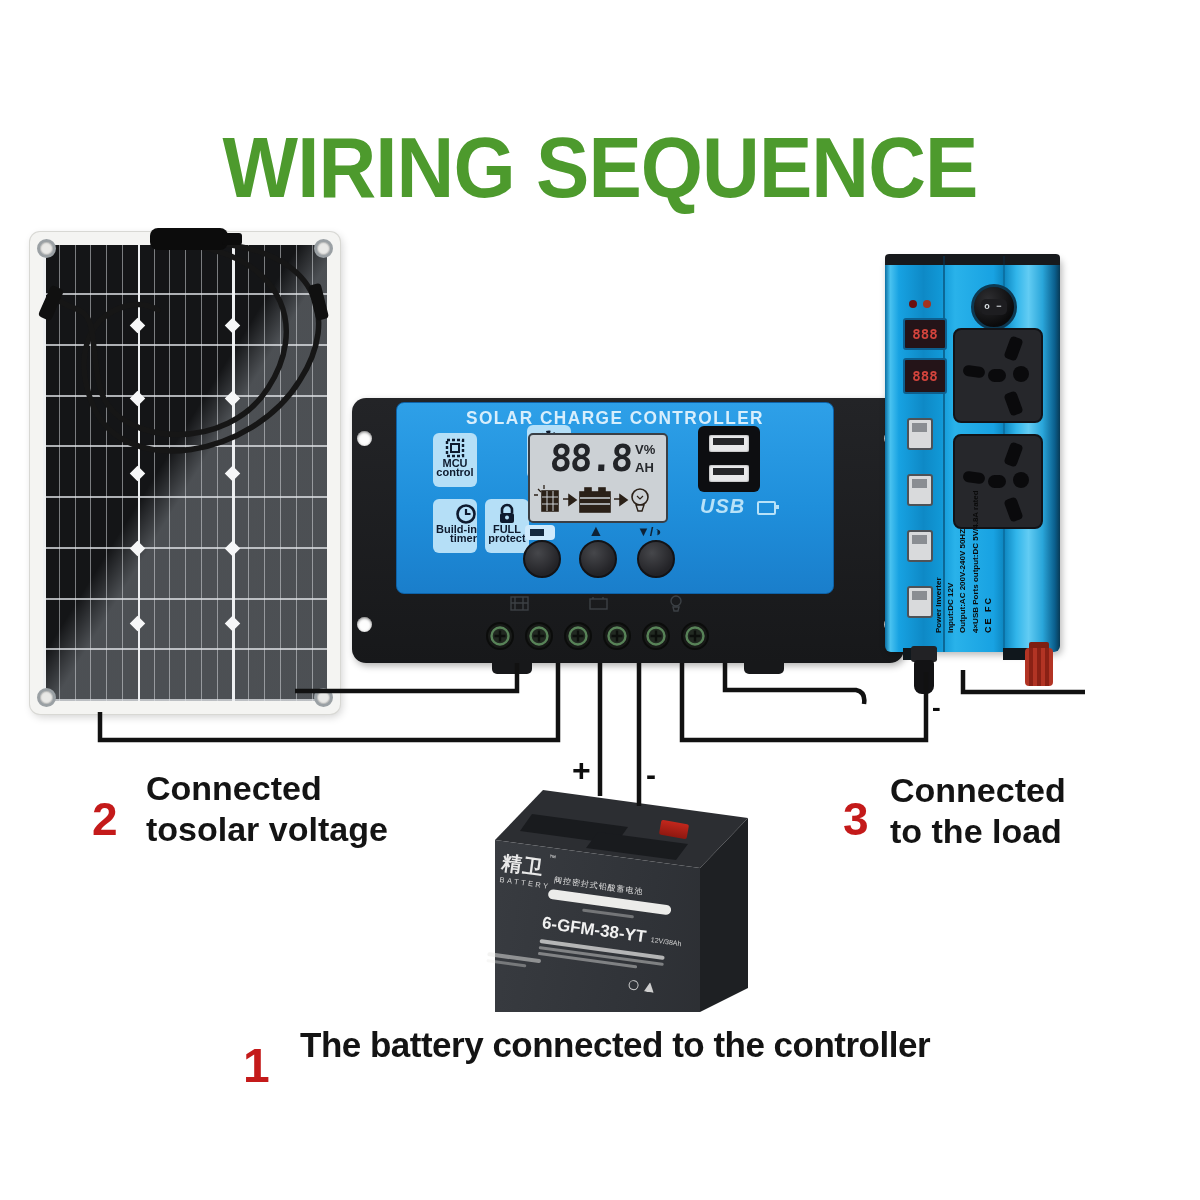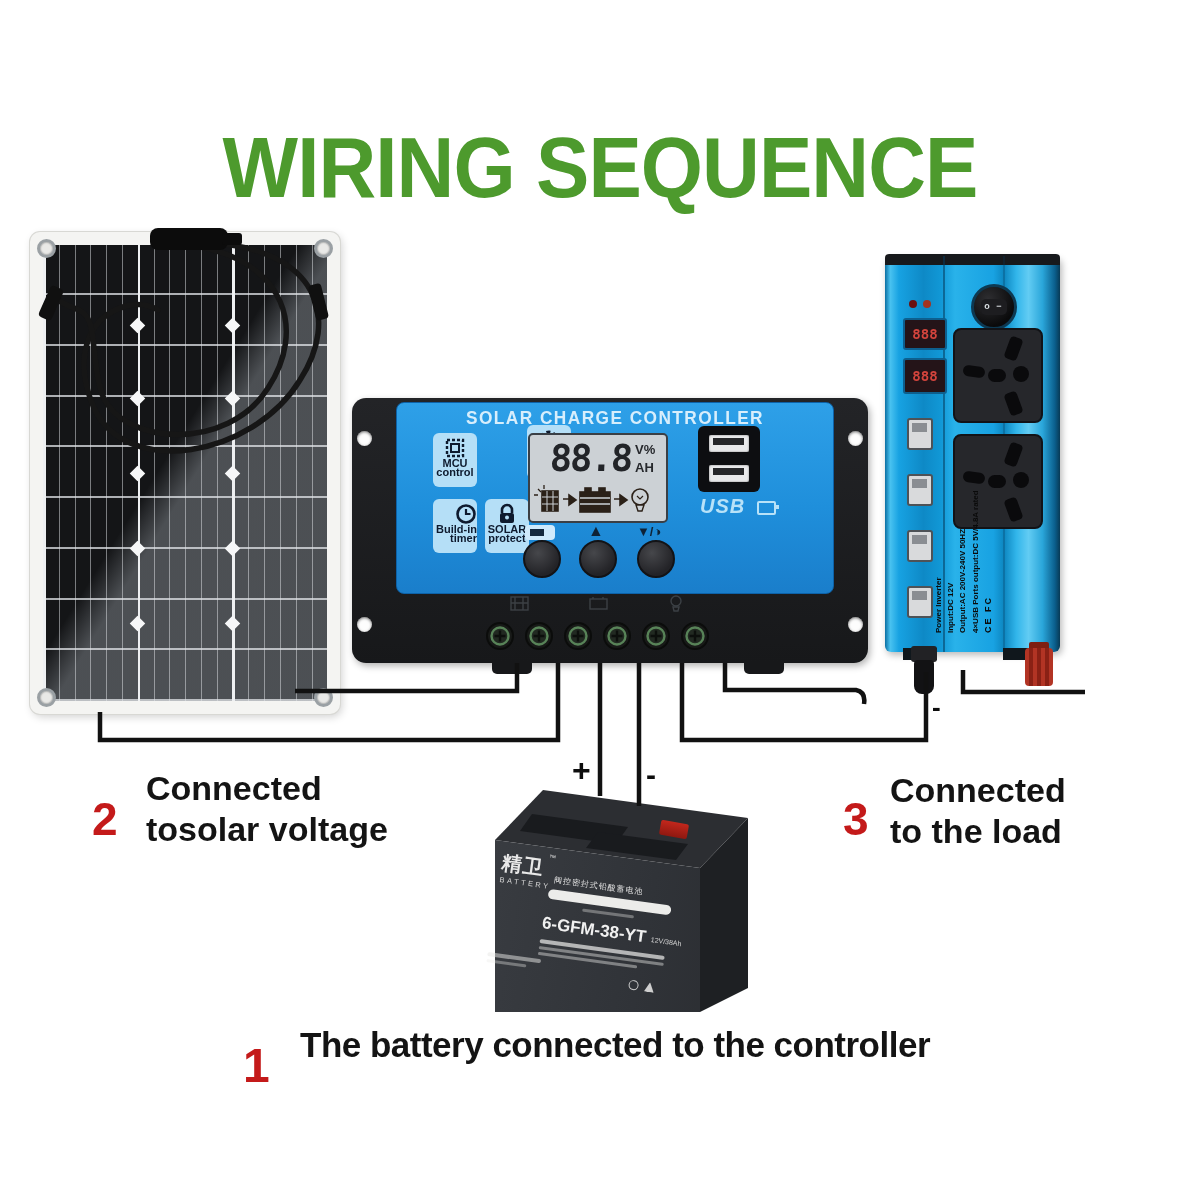--- a/index.html
+++ b/index.html
@@ -19,21 +19,21 @@
       repeating-linear-gradient(90deg,#eef0f2 0 2.5px,transparent 2.5px 94.67px),
       repeating-linear-gradient(90deg,rgba(225,228,232,.5) 0 1px,transparent 1px 15.8px),
       repeating-linear-gradient(0deg,rgba(225,228,232,.75) 0 2px,transparent 2px 50.7px),
       linear-gradient(to bottom right,rgba(20,21,23,0) 45%,rgba(185,193,201,.34) 52%);}
   .diamond{position:absolute;width:11px;height:11px;background:#f6f7f8;transform:rotate(45deg);}
   .grommet{position:absolute;width:13px;height:13px;border-radius:50%;background:#e9e9e7;
     border:3px solid #9aa0a4;box-shadow:inset 0 0 2px #666;}
 
   
   .ctl-body{left:352px;top:398px;width:516px;height:265px;background:linear-gradient(#232427,#17181a);
-    border-radius:14px;box-shadow:2px 3px 7px rgba(0,0,0,.3);}
+    border-radius:14px;box-shadow:2px 3px 7px rgba(0,0,0,.3);padding-left:36px;}
   .ctl-foot{position:absolute;width:40px;height:12px;background:#17181a;border-radius:0 0 5px 5px;bottom:-11px;}
   .ctl-hole{position:absolute;width:15px;height:15px;border-radius:50%;background:#fdfdfd;
     box-shadow:inset 0 1px 3px rgba(0,0,0,.55);}
   .ctl-face{position:absolute;left:44px;top:4px;width:436px;height:190px;border-radius:8px;
     background:linear-gradient(#2ea0e8 0%,#1f8fdb 55%,#1a7ecb 100%);border:1px solid #0d62a8;}
   .ctl-title{position:absolute;left:0;right:0;top:5px;text-align:center;font-size:18px;font-weight:bold;
     color:#d7eefc;letter-spacing:1.5px;transform:scaleX(.96);}
   .badge{position:absolute;width:44px;height:54px;background:#b5dff7;border-radius:6px;
     display:flex;flex-direction:column;align-items:center;justify-content:flex-start;padding-top:4px;box-sizing:border-box;}
   .badge .blab{font-size:11px;line-height:9px;font-weight:bold;color:#0e1a2e;text-align:center;}
@@ -168,21 +168,21 @@
         </svg>
         <span class="blab">Build-in</span>
         <span class="blab">timer</span>
       </div>
       <div class="badge" style="left:88px;top:96px;">
         <svg width="22" height="22" viewBox="0 0 22 22">
           <path d="M6,10 V7 a5,5 0 0 1 10,0 V10" fill="none" stroke="#0e1a2e" stroke-width="2.6"></path>
           <rect x="4" y="10" width="14" height="10" rx="2" fill="#0e1a2e"></rect>
           <circle cx="11" cy="14.5" r="2" fill="#b5dff7"></circle>
         </svg>
-        <span class="blab">SOLAR</span>
+        <span class="blab">FULL</span>
         <span class="blab">protect</span>
       </div>
 
       <div class="lcd">
         <span class="lcd-digits">88.8</span>
         <span class="lcd-unit" style="left:105px;top:7px;">V%</span>
         <span class="lcd-unit" style="left:105px;top:25px;">AH</span>
         <svg width="132" height="36" viewBox="0 0 132 36" style="position:absolute;left:2px;top:48px;">
           <g stroke="#2b2118" fill="none" stroke-width="1.6">
             <g>

